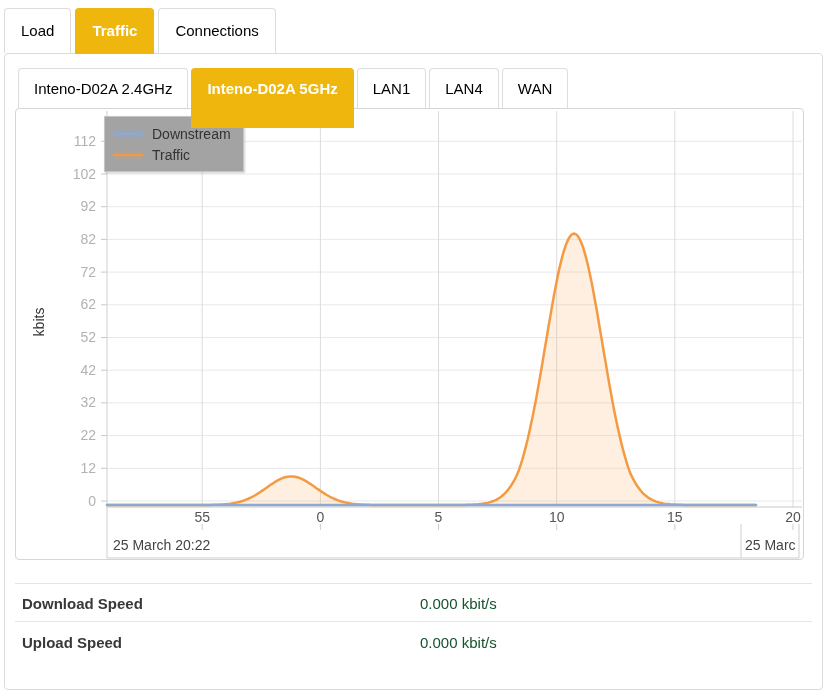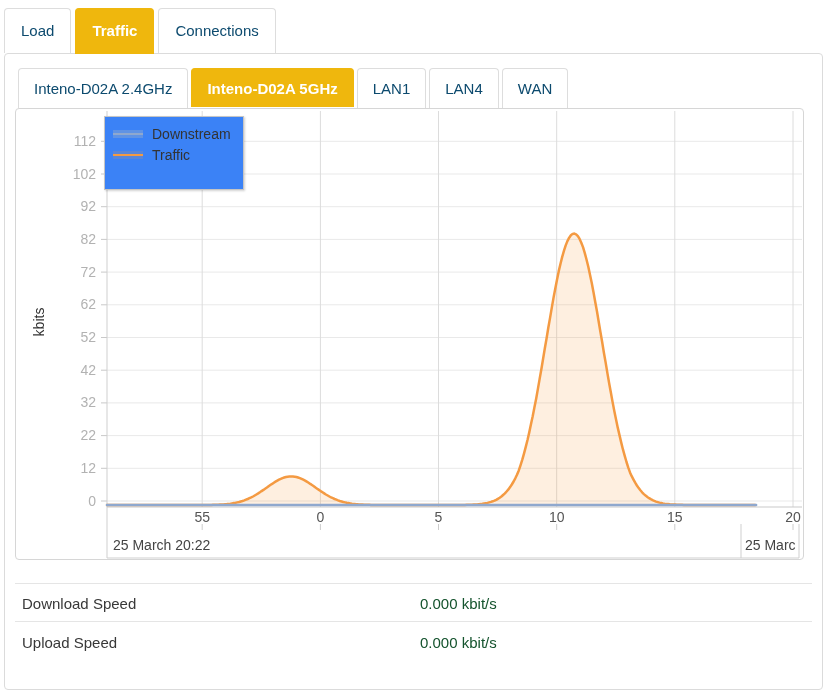--- a/index.html
+++ b/index.html
@@ -3,45 +3,45 @@
 <meta charset="utf-8">
 <style>
   html,body{margin:0;padding:0;background:#fff;width:828px;height:700px;
     font-family:"Liberation Sans","DejaVu Sans",sans-serif;-webkit-font-smoothing:antialiased;}
   
   #panel{position:absolute;left:4px;top:53px;width:817px;height:635px;
     border:1px solid #dbdbdb;border-radius:4px;background:#fff;}
   
   .tabrow{position:absolute;display:flex;align-items:flex-start;z-index:5;}
   .tab{box-sizing:border-box;border:1px solid #ddd;border-bottom:none;
-    border-radius:4px 4px 0 0;background:#fff;color:#0c4a6e;font-size:15px;
+    border-radius:4px 4px 0 0;background:#fff;color:#000000;font-size:15px;
     cursor:pointer;white-space:nowrap;}
   .tab.active{background:#efb70d;border-color:#efb70d;color:#fff;font-weight:bold;text-align:center;}
   #top-tabs{left:4px;top:8px;}
   #top-tabs .tab{height:45px;padding:13px 16px 0 16px;margin-right:4px;}
   #top-tabs .tab.active{height:46px;}
   #sub-tabs{left:18px;top:68px;}
   #sub-tabs .tab{height:40px;padding:11px 15px 0 15px;margin-right:3px;}
-  #sub-tabs .tab.active{height:39px;}
+  #sub-tabs .tab.active{height:60px;}
   
   #chart-box{position:absolute;left:15px;top:108px;width:787px;height:450px;
     border:1px solid #d6d6d6;border-radius:4px;background:#fff;z-index:1;}
   #chart-svg{position:absolute;left:0;top:0;}
   
-  #legend{position:absolute;left:88px;top:7px;background:#3b82f6;
+  #legend{position:absolute;left:88px;top:7px;background:#a3a3a3;
     border:1px solid #c5c5c5;box-shadow:1px 1px 2px rgba(0,0,0,.18);
-    padding:6px 12px 24px 8px;z-index:3;}
+    padding:6px 12px 6px 8px;z-index:3;}
   .legend-item{display:flex;align-items:center;height:21px;cursor:pointer;}
   .swatch{position:relative;width:30px;height:14px;margin-right:9px;flex:none;}
   .swatch .band{position:absolute;left:0;top:3px;width:30px;height:8px;}
   .swatch .line{position:absolute;left:0;top:6px;width:30px;height:2.5px;}
   .legend-label{font-size:14px;color:#333;}
   
   .divider{position:absolute;left:15px;width:797px;height:1px;background:#e5e5e5;}
-  .stat-label{position:absolute;left:22px;font-size:15px;color:#383838;}
+  .stat-label{position:absolute;left:22px;font-size:15px;color:#383838;font-weight:bold;}
   .stat-value{position:absolute;left:420px;font-size:15px;color:#14532d;}
 </style>
 </head>
 <body>
 
 <div id="top-tabs" class="tabrow">
   <div class="tab"><span>Load</span></div>
   <div class="tab active"><span>Traffic</span></div>
   <div class="tab"><span>Connections</span></div>
 </div>

